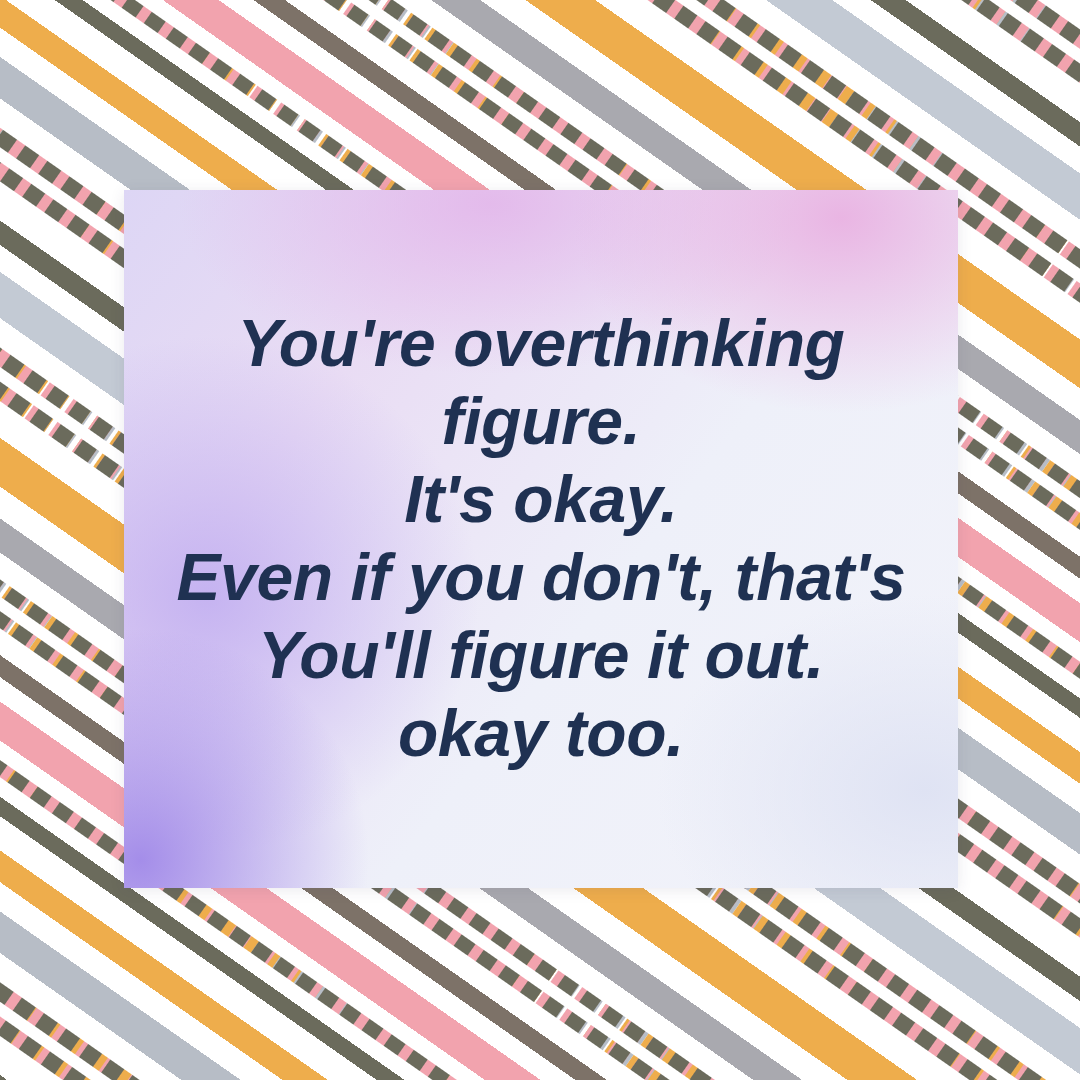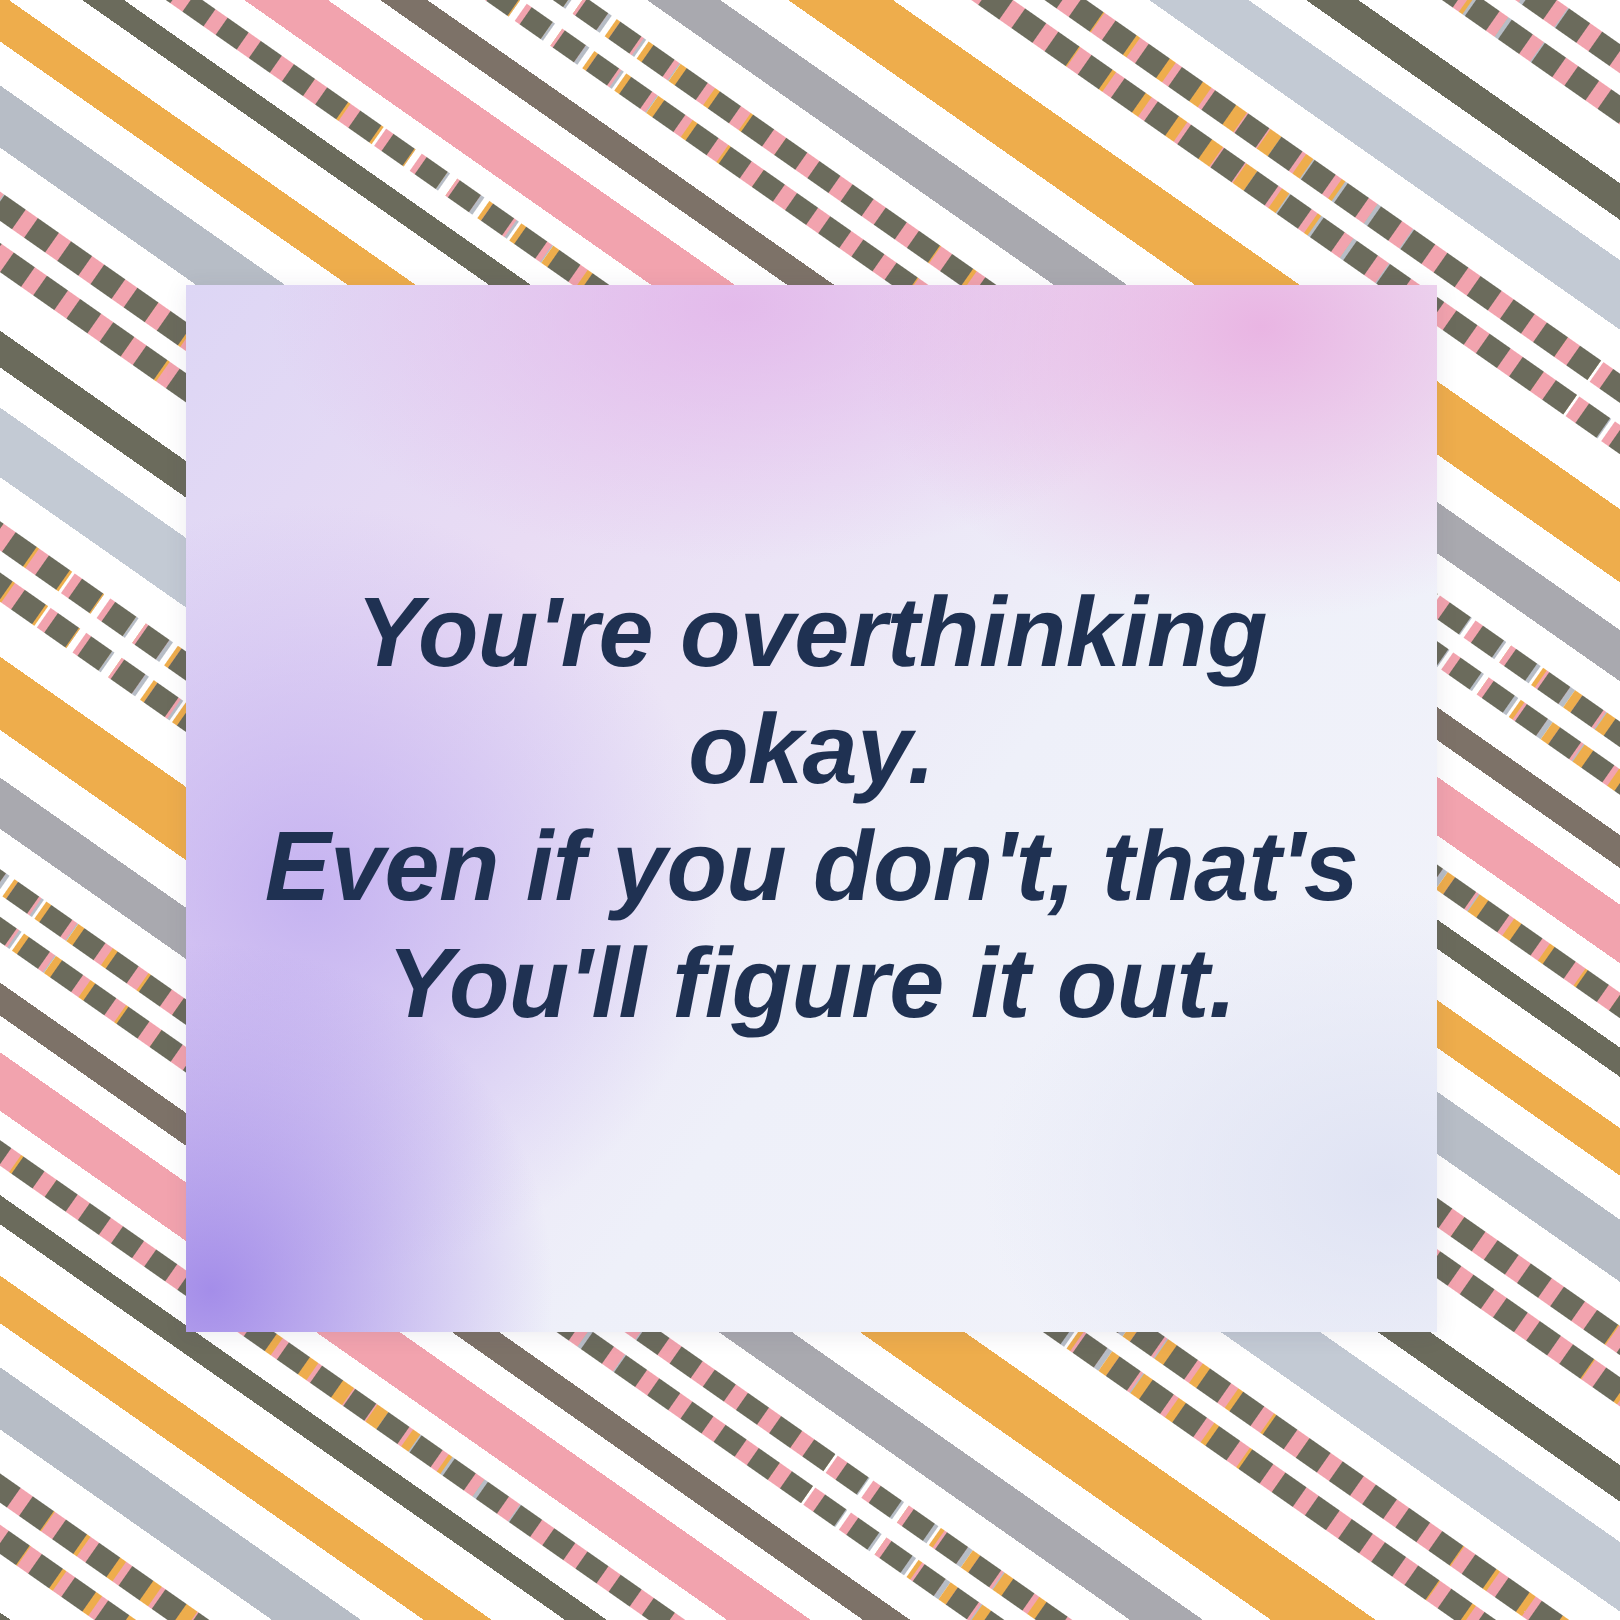--- a/index.html
+++ b/index.html
@@ -200,19 +200,21 @@
 <div id="poster">
 
   <div id="stripe-background">
     <div class="stripe-layer" id="stripe-solid-group"></div>
     <div class="stripe-layer" id="stripe-dash-group"></div>
   </div>
 
   <div id="quote-card">
     <div id="quote-text-block">
       <span class="quote-line">You're overthinking</span>
-      <span class="quote-line">okay.</span>
+      <span class="quote-line">figure.</span>
+      <span class="quote-line">It's okay.</span>
       <span class="quote-line">Even if you don't, that's</span>
       <span class="quote-line">You'll figure it out.</span>
+      <span class="quote-line">okay too.</span>
     </div>
   </div>
 
 </div>
 
 </body></html>

